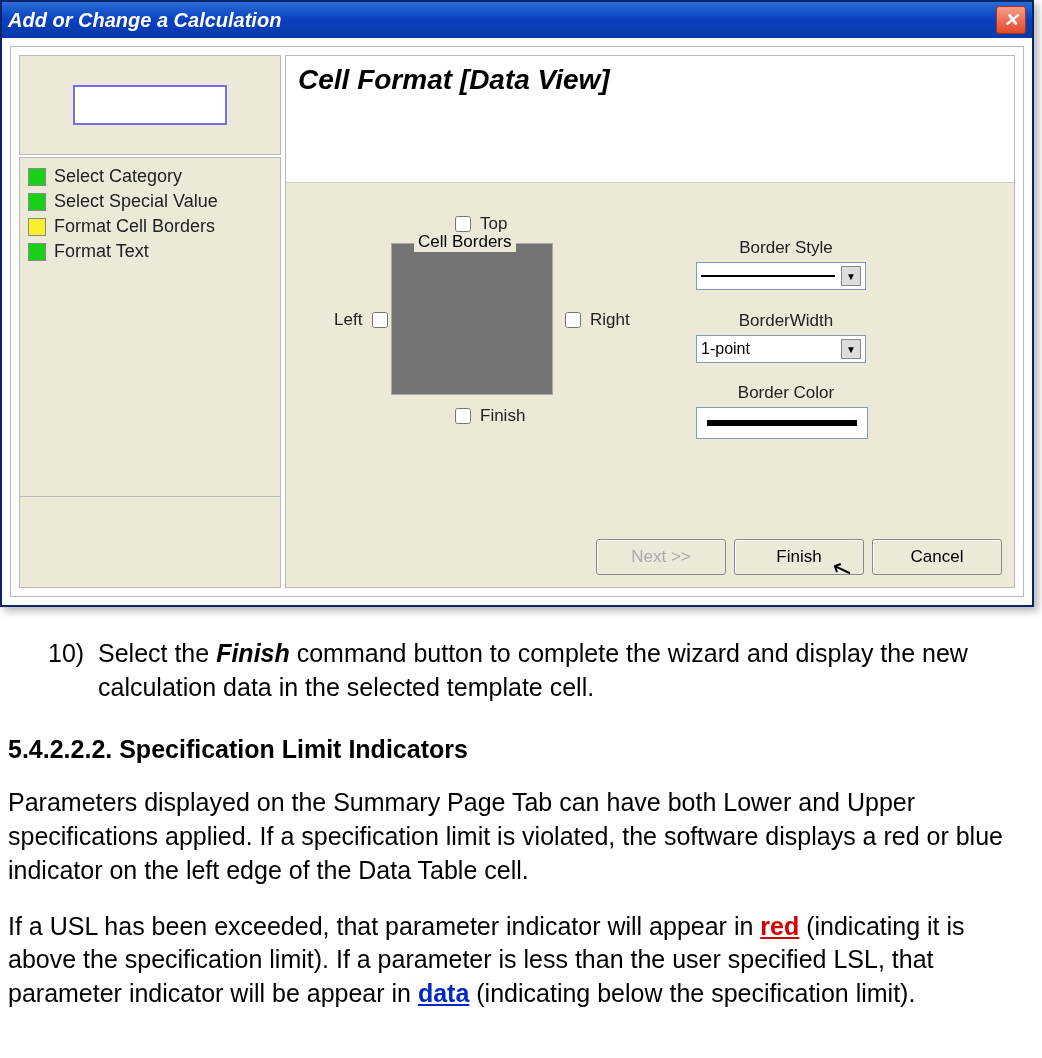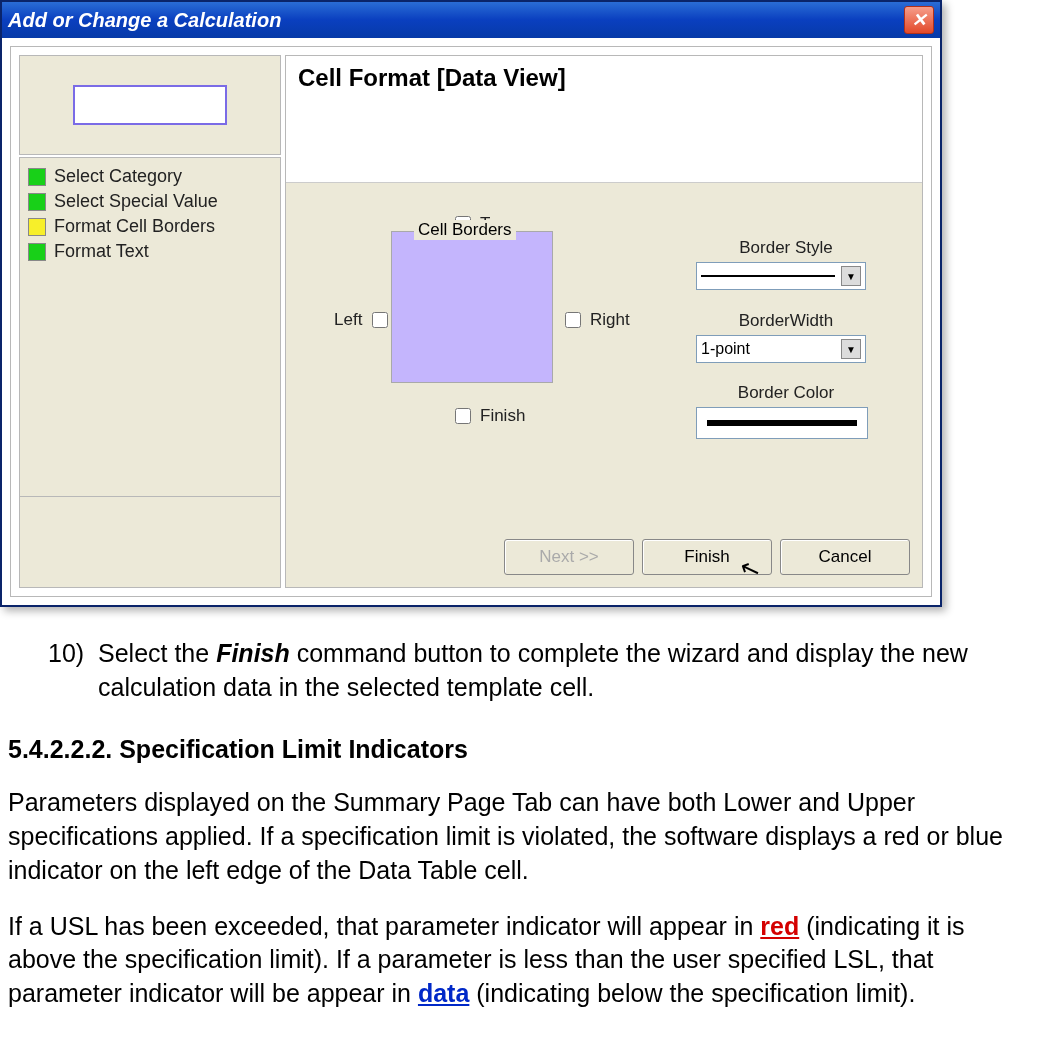--- a/index.html
+++ b/index.html
@@ -6,21 +6,21 @@
     margin: 0;
     padding: 0;
     font-family: "Tahoma", "Arial", sans-serif;
     font-size: 22px;
     color: #000;
     background: #fff;
     width: 1042px;
   }
   
   .dialog {
-    width: 942px;
+    width: 1034px;
     margin: 0 16px 30px 0;
     border: 2px solid #0a246a;
     box-shadow: 4px 4px 8px rgba(0,0,0,0.3);
     background: #fff;
     box-sizing: border-box;
   }
   .titlebar {
     height: 36px;
     background: linear-gradient(to bottom, #2a6dd6, #0a3fbf 50%, #073aa8);
     color: #fff;
@@ -104,35 +104,36 @@
     position: relative;
     background: #ece9d8;
     border: 1px solid #b8b8b8;
     margin-left: 4px;
     min-height: 520px;
   }
   .panel-header {
     background: #fff;
     height: 110px;
     padding: 8px 12px;
-    font-size: 24px;
+    font-size: 28px;
     font-weight: bold;
     border-bottom: 1px solid #ccc;
+    font-style: italic;
   }
   .form-area {
     position: relative;
     height: 340px;
     padding-left: 8px;
   }
   .borders-fieldset {
     position: absolute;
-    left: 105px; top: 48px;
+    left: 105px; top: 60px;
     width: 160px; height: 150px;
     border: 1px solid #a9a9a9;
-    background: #c4b5fd;
+    background: #737373;
   }
   .fieldset-title {
     position: absolute;
     top: -12px; left: 22px;
     background: #ece9d8;
     font-size: 17px;
     padding: 0 4px;
   }
   .chk {
     position: absolute;

